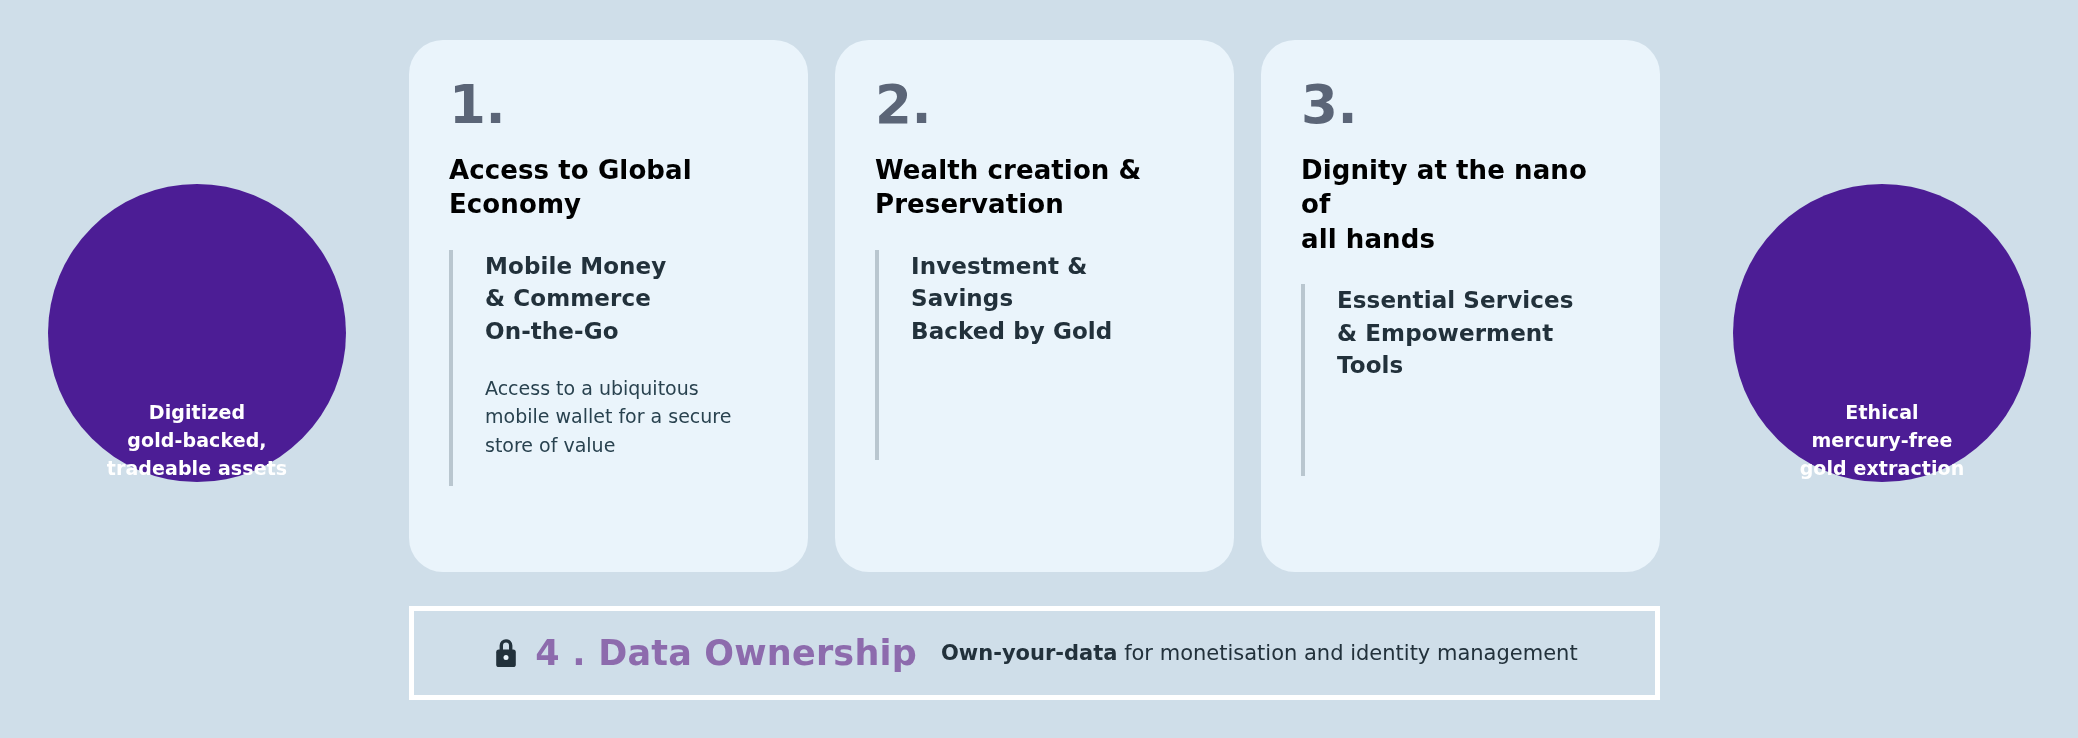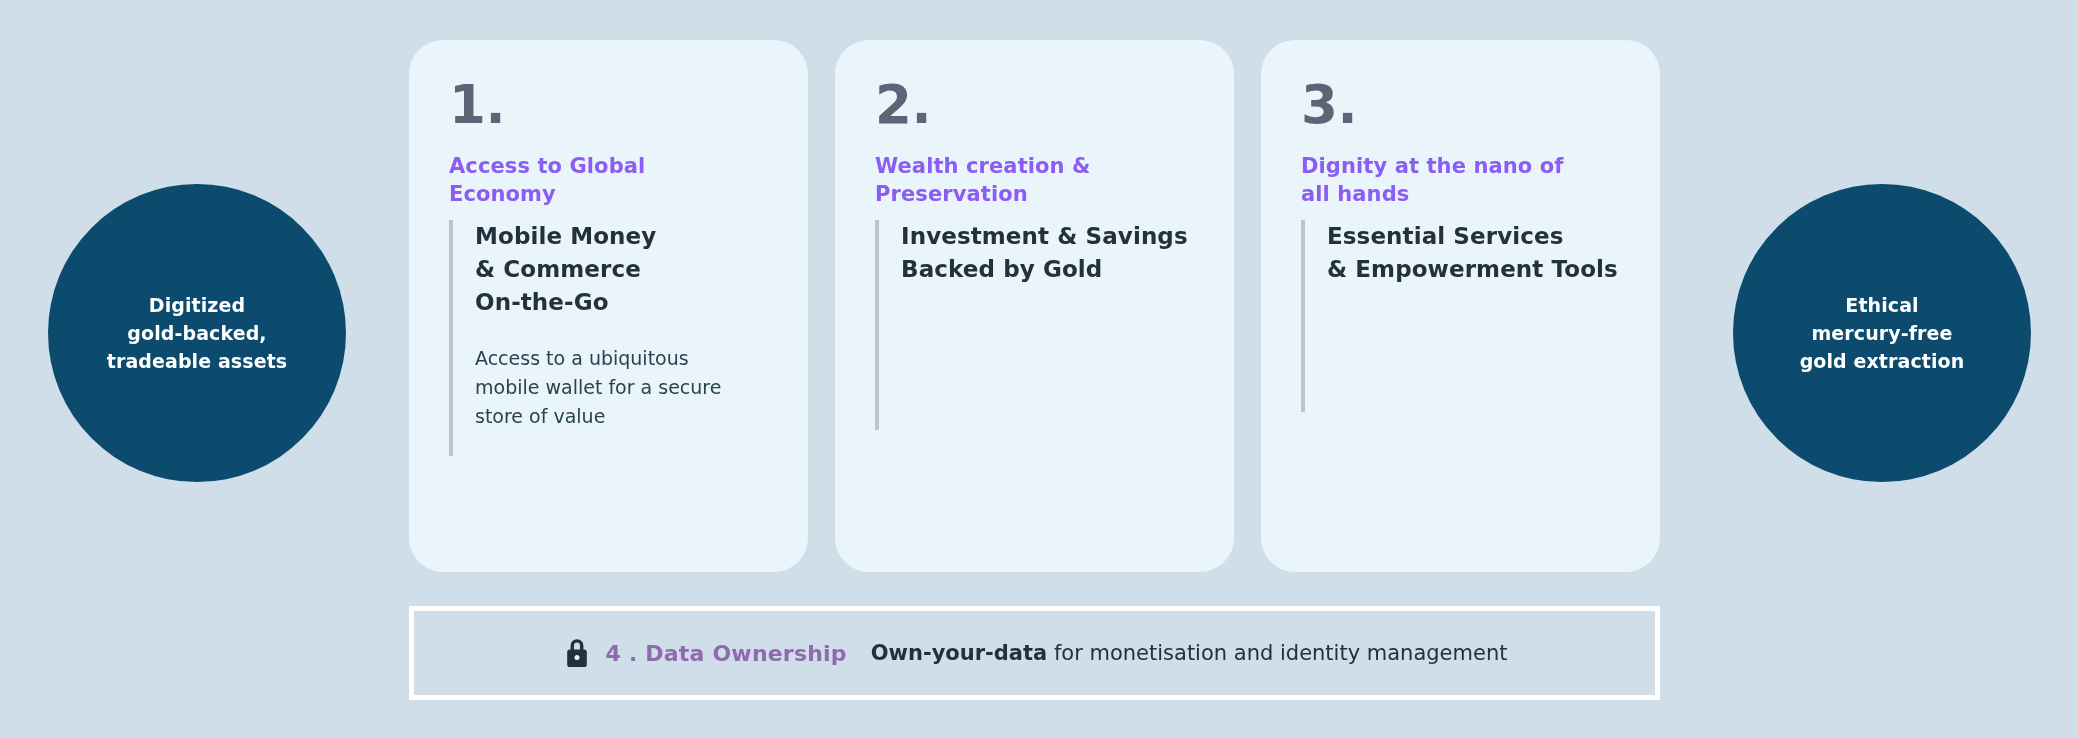--- a/index.html
+++ b/index.html
@@ -17,23 +17,23 @@
 
   .stage {
     position: absolute;
     inset: 0;
   }
 
   
   .circle {
     position: absolute;
     border-radius: 50%;
-    background: #0c4a6e;
+    background: #4c1d95;
     display: flex;
-    align-items: center;
+    align-items: flex-end;
     justify-content: center;
     text-align: center;
   }
   .circle-text {
     color: #ffffff;
     font-weight: bold;
     font-size: 19px;
     line-height: 1.48;
     letter-spacing: 0.1px;
     white-space: pre-line;
@@ -71,31 +71,31 @@
   }
   .card-number {
     color: #5b6577;
     font-weight: bold;
     font-size: 53px;
     line-height: 1;
     letter-spacing: -0.5px;
     margin-bottom: 22px;
   }
   .card-title {
-    color: #8b5cf6;
-    font-weight: bold;
-    font-size: 21px;
+    color: #000000;
+    font-weight: bold;
+    font-size: 26px;
     line-height: 1.32;
     letter-spacing: 0.1px;
-    margin-bottom: 12px;
+    margin-bottom: 28px;
     white-space: pre-line;
   }
   .card-detail {
     border-left: 4px solid #b9c6cf;
-    padding-left: 22px;
+    padding-left: 32px;
   }
   .detail-heading {
     color: #22313b;
     font-weight: bold;
     font-size: 23px;
     line-height: 1.42;
     letter-spacing: 0.1px;
     white-space: pre-line;
   }
   .detail-body {
@@ -128,21 +128,21 @@
     display: inline-flex;
     align-items: center;
     justify-content: center;
     width: 30px;
     height: 34px;
     flex: none;
   }
   .bar-number-title {
     color: #8d6bad;
     font-weight: bold;
-    font-size: 22px;
+    font-size: 35px;
     letter-spacing: 0.2px;
     white-space: nowrap;
   }
   .bar-tagline {
     font-size: 21px;
     color: #22313b;
     white-space: nowrap;
     margin-left: 10px;
   }
   .bar-tagline strong {

